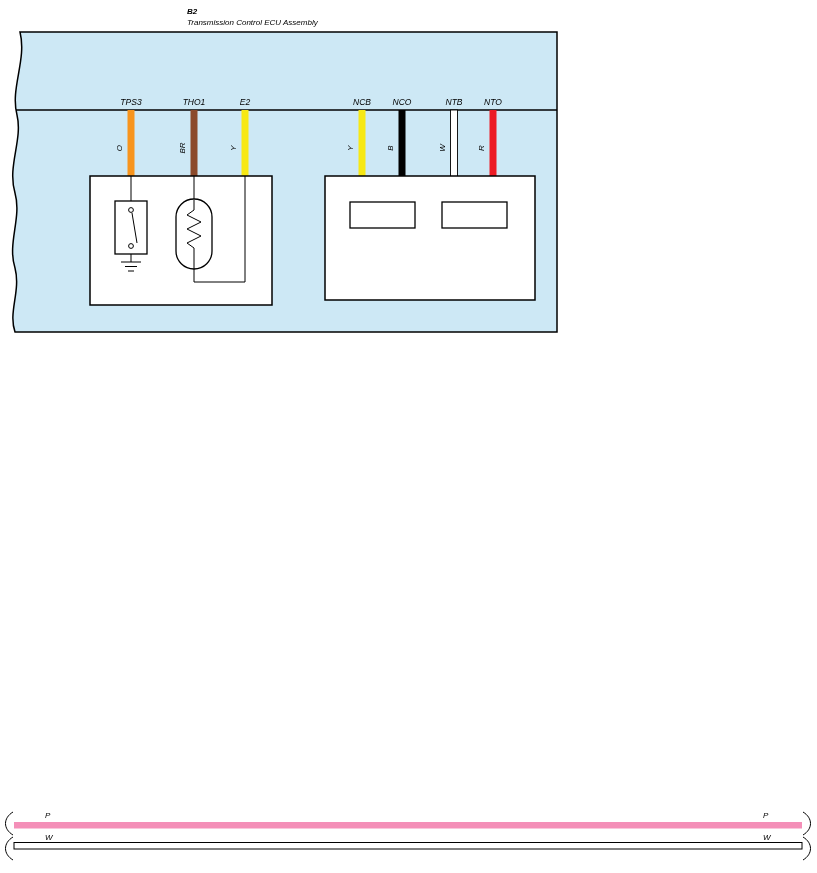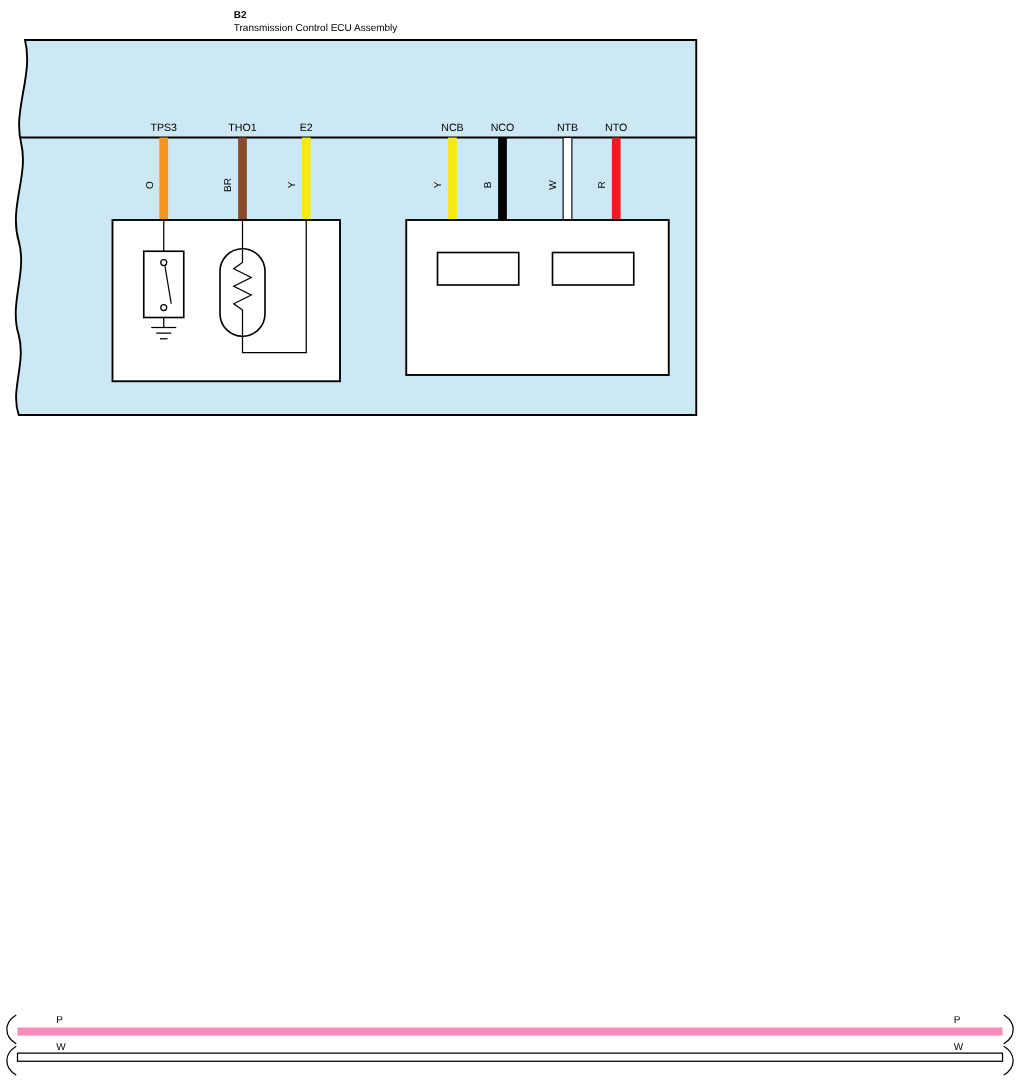--- a/index.html
+++ b/index.html
@@ -1,17 +1,17 @@
 <!DOCTYPE html>
 <html><head>
 <meta charset="utf-8">
 <style>
   html,body{margin:0;padding:0;background:#ffffff;}
   .page{position:relative;width:817px;height:873px;background:#ffffff;overflow:hidden;
-        font-family:"Liberation Sans",sans-serif;}
+        font-family:"Liberation Sans",sans-serif;font-style:italic;}
   svg{display:block;}
   text{font-family:"Liberation Sans",sans-serif;fill:#000;}
   .t8{font-size:8px;}
   .t85{font-size:8.5px;}
   .bold{font-weight:bold;}
   .mid{text-anchor:middle;}
   .thin{stroke:#000;stroke-width:1;fill:none;}
   .med{stroke:#000;stroke-width:1.5;fill:none;}
   .box{stroke:#000;stroke-width:1.5;fill:#ffffff;}
   .inbox{stroke:#000;stroke-width:1.3;fill:#ffffff;}

